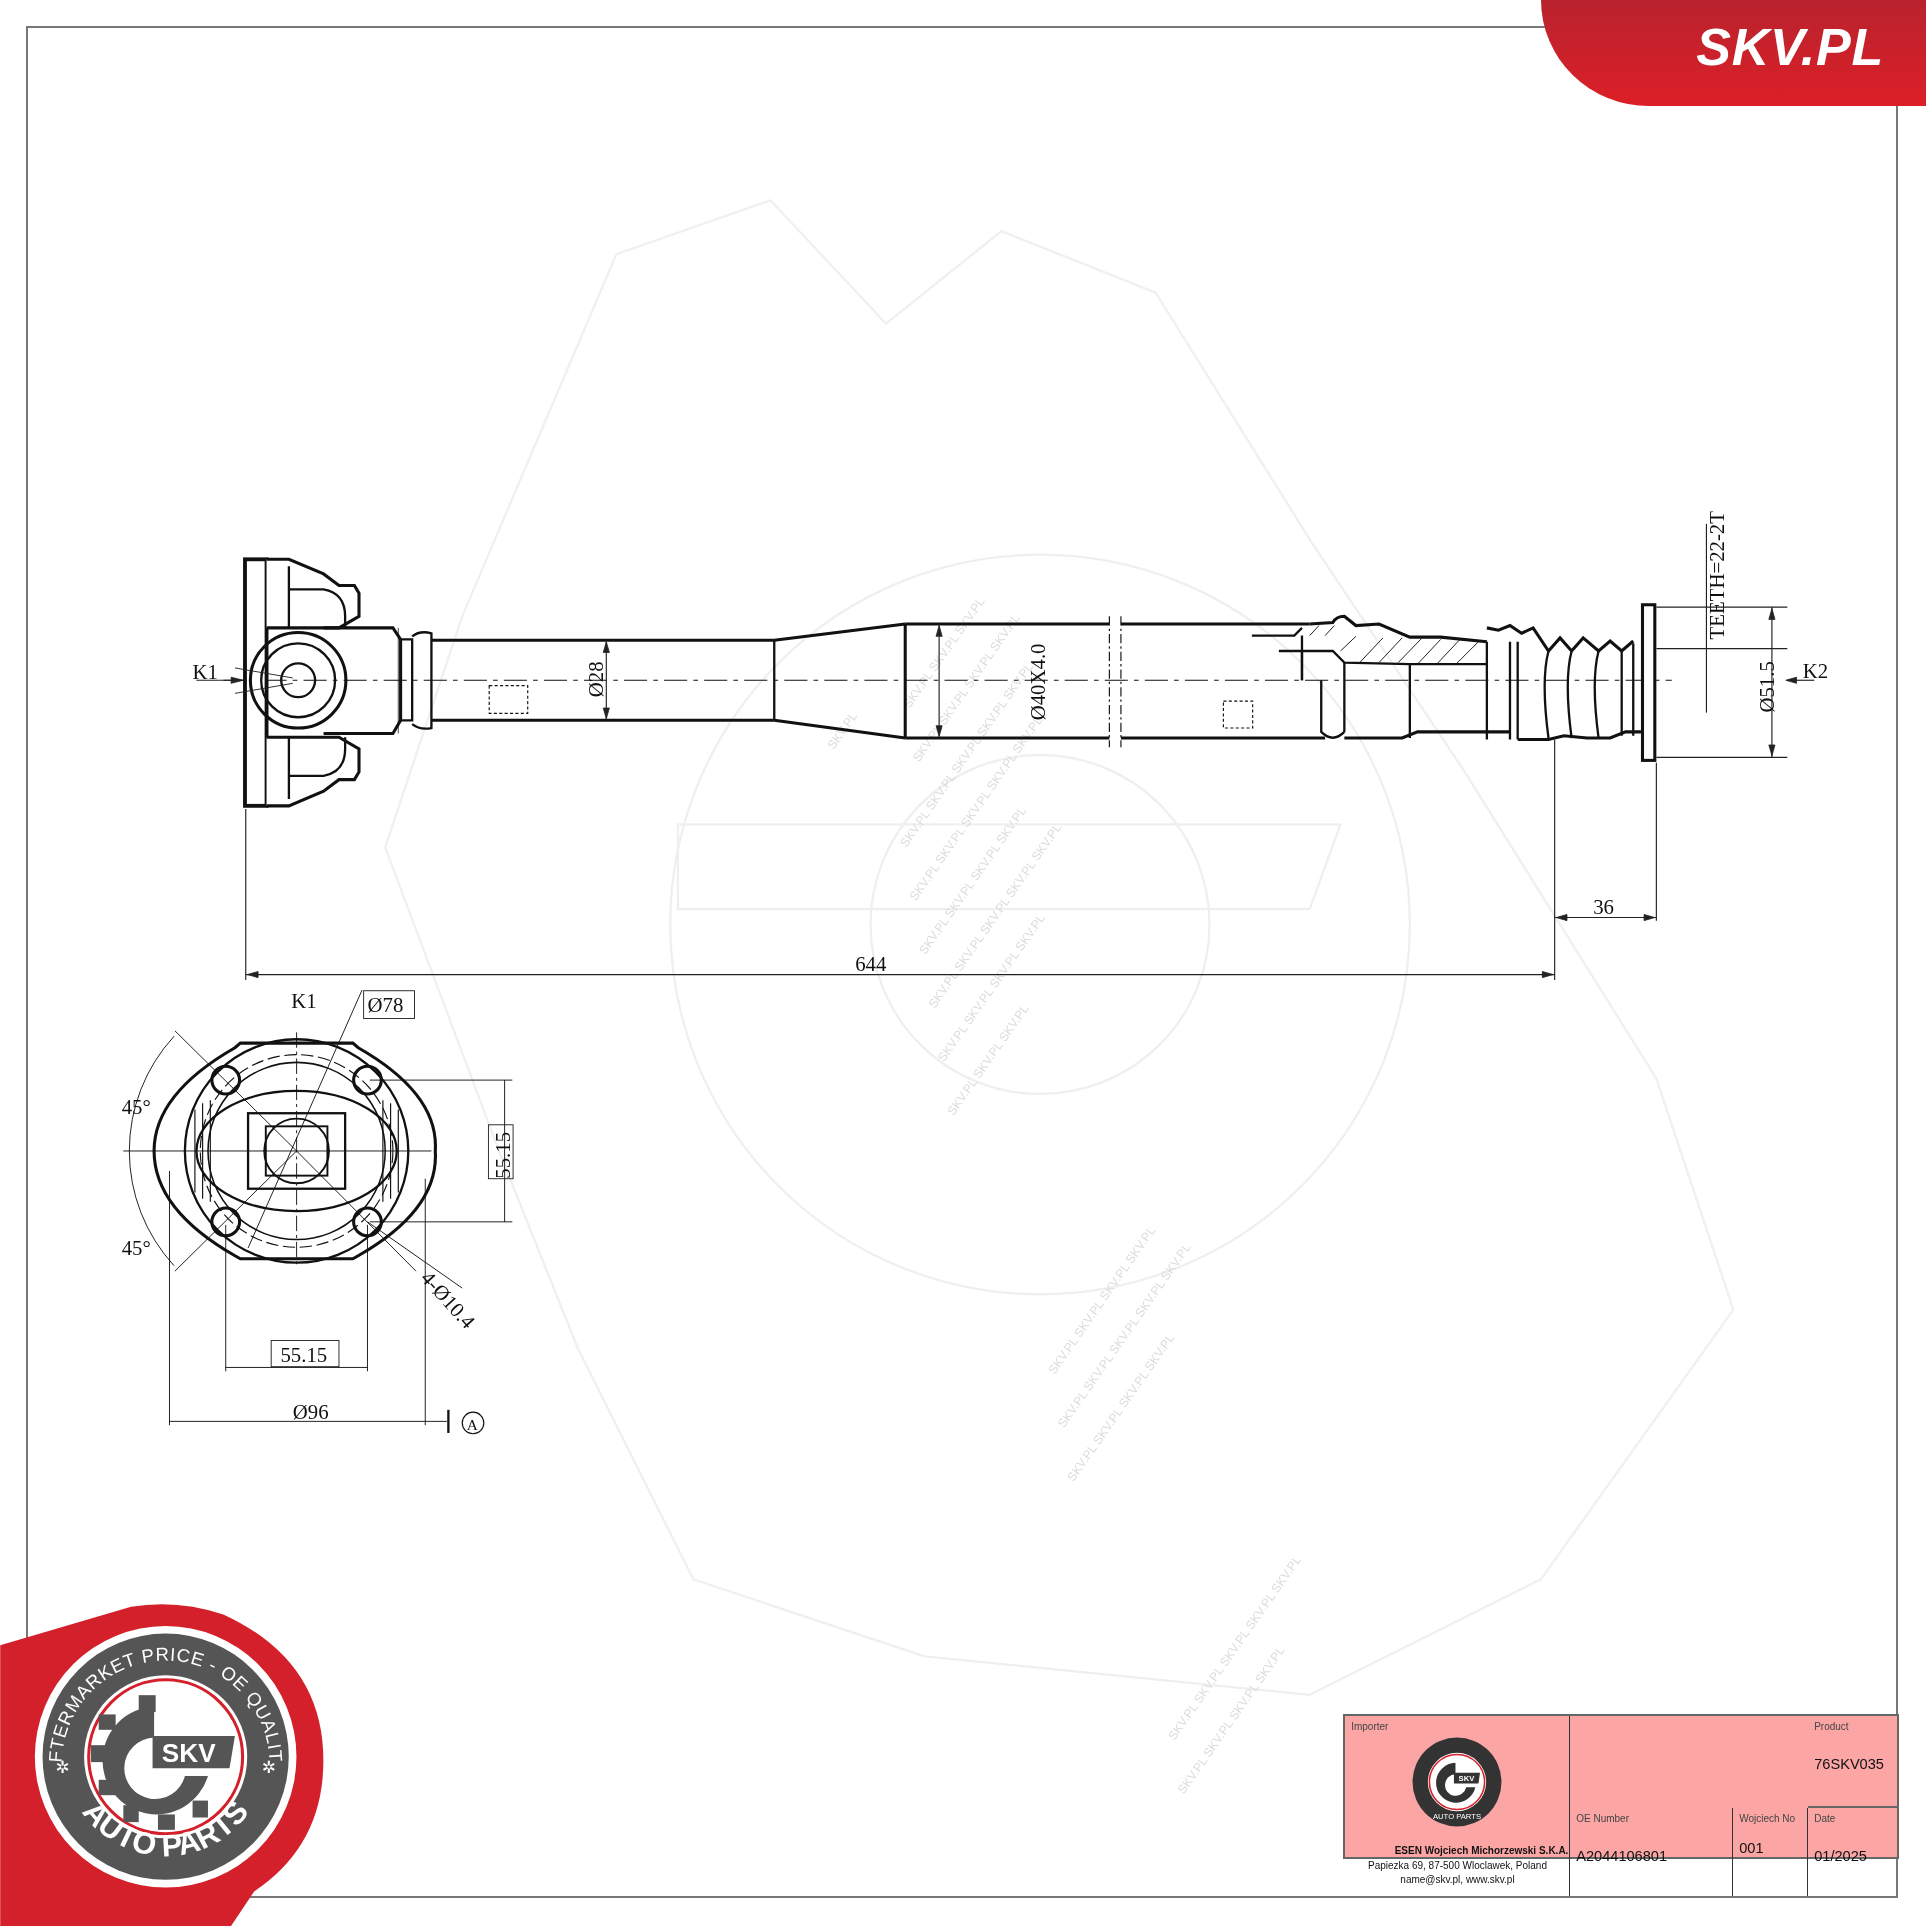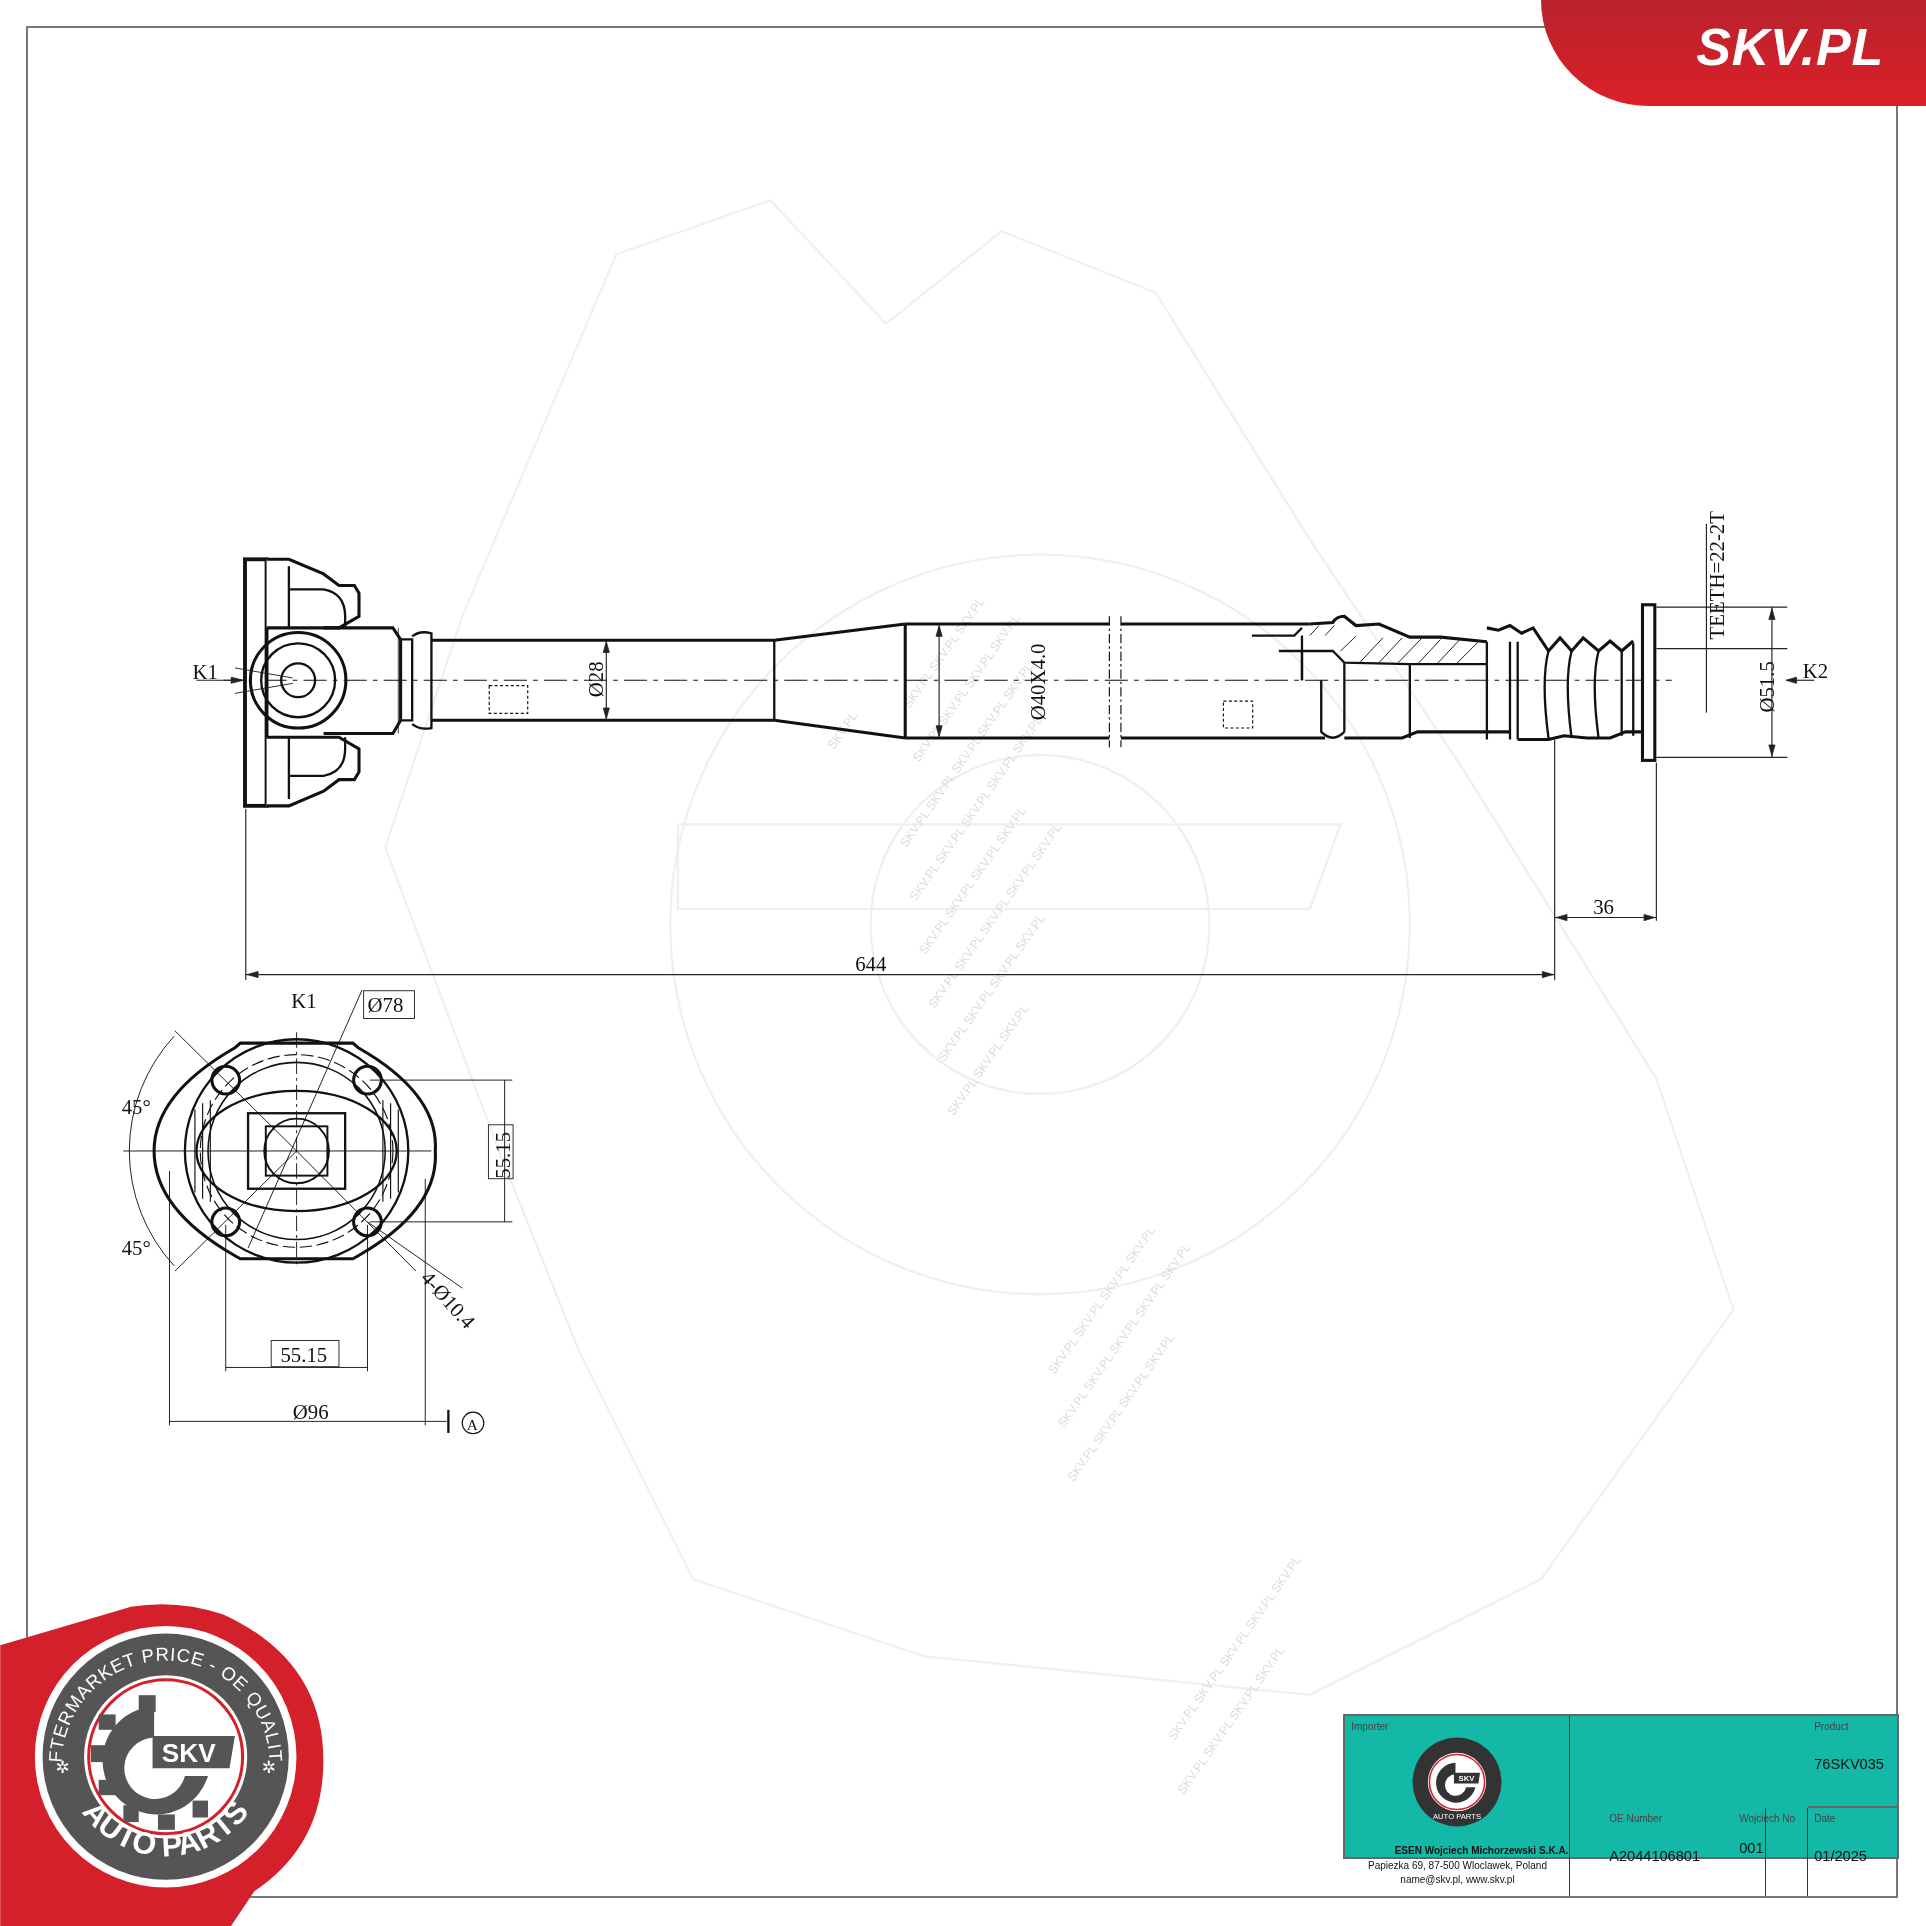--- a/index.html
+++ b/index.html
@@ -3,21 +3,21 @@
 <meta charset="utf-8">
 <style>
   html, body { margin: 0; padding: 0; background: #ffffff; }
   body { width: 1926px; height: 1926px; position: relative; overflow: hidden; font-family: "Liberation Sans", sans-serif; }
   .frame { position: absolute; left: 26px; top: 26px; width: 1872px; height: 1872px; border: 2.3px solid #777777; box-sizing: border-box; }
   .brand-banner { position: absolute; left: 1541px; top: 0; width: 385px; height: 106px; background: linear-gradient(180deg, #b8232e 0%, #dc1f27 100%); border-bottom-left-radius: 108px 106px; }
   .brand-banner span { position: absolute; right: 42px; top: 17px; font: italic bold 52px "Liberation Sans", sans-serif; color: #ffffff; letter-spacing: 0.8px; }
   svg.drawing { position: absolute; left: 0; top: 0; }
   .dimtxt { font-family: "Liberation Serif", serif; font-size: 27px; fill: #111; }
   .wm { font-family: "Liberation Sans", sans-serif; font-size: 16px; fill: #d8d8d8; }
-  .title-block { position: absolute; left: 1343px; top: 1714px; width: 556px; height: 145px; border: 2.3px solid #666; box-sizing: border-box; background: #14b8a6; }
+  .title-block { position: absolute; left: 1343px; top: 1714px; width: 556px; height: 145px; border: 2.3px solid #666; box-sizing: border-box; background: #fca5a5; }
   .tb-cell { position: absolute; box-sizing: border-box; }
   .tb-label { position: absolute; left: 6.2px; top: 4.6px; font-size: 10px; color: #444; }
   .tb-value { position: absolute; left: 6.2px; font-size: 14.6px; color: #111; }
   .importer-text { position: absolute; left: 0; width: 225px; top: 128px; text-align: center; font-size: 10px; line-height: 14.6px; color: #111; }
   .importer-text .company { font-weight: bold; padding-left: 48px; }
   .badge { position: absolute; left: 0; top: 1599px; }
 </style>
 </head>
 <body>
 
@@ -277,21 +277,21 @@
     <div class="importer-text">
       <div class="company">ESEN Wojciech Michorzewski S.K.A.</div>
       <div>Papiezka 69, 87-500 Wloclawek, Poland</div>
       <div>name@skv.pl, www.skv.pl</div>
     </div>
   </div>
   <div class="tb-cell" style="left:463px;top:0;width:89px;height:92px;border-bottom:2.3px solid #666;">
     <span class="tb-label">Product</span>
     <span class="tb-value" style="top:40px">76SKV035</span>
   </div>
-  <div class="tb-cell" style="left:225px;top:92px;width:163px;height:88px;border-right:1.5px solid #333;margin-left:33px;">
+  <div class="tb-cell" style="left:225px;top:92px;width:163px;height:88px;border-right:1.5px solid #333;">
     <span class="tb-label">OE Number</span>
     <span class="tb-value" style="top:40px">A2044106801</span>
   </div>
   <div class="tb-cell" style="left:388px;top:92px;width:75px;height:88px;border-right:1.5px solid #333;">
     <span class="tb-label">Wojciech No</span>
     <span class="tb-value" style="top:32px">001</span>
   </div>
   <div class="tb-cell" style="left:463px;top:92px;width:89px;height:88px;">
     <span class="tb-label">Date</span>
     <span class="tb-value" style="top:40px">01/2025</span>

